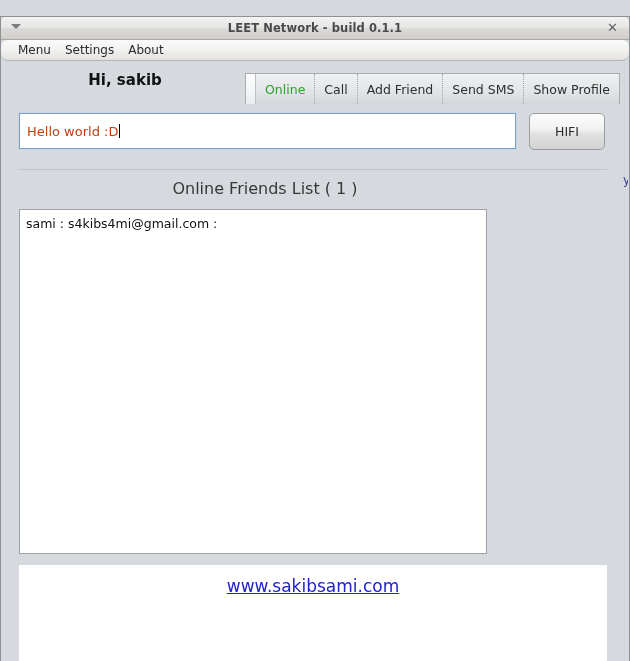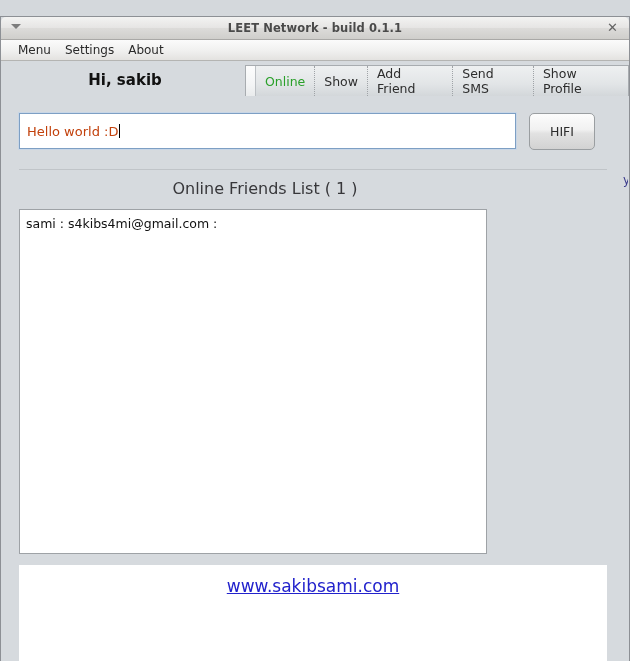--- a/index.html
+++ b/index.html
@@ -73,20 +73,21 @@
   
   .menubar {
     height: 21px;
     flex: 0 0 21px;
     background: linear-gradient(to bottom, #fbfbfb 0%, #f0f0ef 55%, #e3e2e0 100%);
     border-bottom: 1px solid #b4b4b2;
     display: flex;
     align-items: center;
     padding-left: 10px;
     box-sizing: border-box;
+    border-radius: 7px;
   }
   .menu-item {
     font-size: 12px;
     color: #2a2a2a;
     padding: 0 7px;
     cursor: default;
     font-family: "DejaVu Sans", sans-serif;
   }
 
   
@@ -111,21 +112,21 @@
     text-align: center;
     font-size: 15px;
     font-weight: bold;
     color: #111;
     font-family: "DejaVu Sans", sans-serif;
   }
 
   .tabbar {
     position: absolute;
     left: 244px;
-    top: 4px;
+    top: 12px;
     height: 31px;
     display: flex;
     align-items: stretch;
     background: linear-gradient(to bottom, #eef0f1 0%, #e2e5e7 60%, #d3d7da 100%);
     border: 1px solid #a8acb0;
     border-bottom: none;
     box-sizing: border-box;
   }
   .tab-left-cap {
     width: 9px;
@@ -177,21 +178,21 @@
     height: 14px;
     background: #000;
     vertical-align: -2px;
     margin-left: 1px;
   }
 
   .hifi-btn {
     position: absolute;
     left: 528px;
     top: 52px;
-    width: 66px;
+    width: 76px;
     height: 37px;
     box-sizing: border-box;
     background: linear-gradient(to bottom, #fcfcfc 0%, #f1f1f1 45%, #e2e2e2 55%, #d2d2d2 100%);
     border: 1px solid #9a9ea1;
     border-radius: 5px;
     font-size: 12.5px;
     color: #2b2b2b;
     display: flex;
     align-items: center;
     justify-content: center;
@@ -290,21 +291,21 @@
 
   <div class="content">
 
     <div class="toprow">
       <div class="greeting">Hi, sakib</div>
     </div>
 
     <div class="tabbar">
       <div class="tab-left-cap"></div>
       <div class="tab active">Online</div>
-      <div class="tab">Show</div>
+      <div class="tab">Call</div>
       <div class="tab">Add Friend</div>
       <div class="tab">Send SMS</div>
       <div class="tab">Show Profile</div>
     </div>
 
     <input class="msg-input" type="text" placeholder="" style="">
     <div class="msg-text"><span>Hello world :D</span><span class="caret"></span></div>
 
     <div class="hifi-btn">HIFI</div>
 

